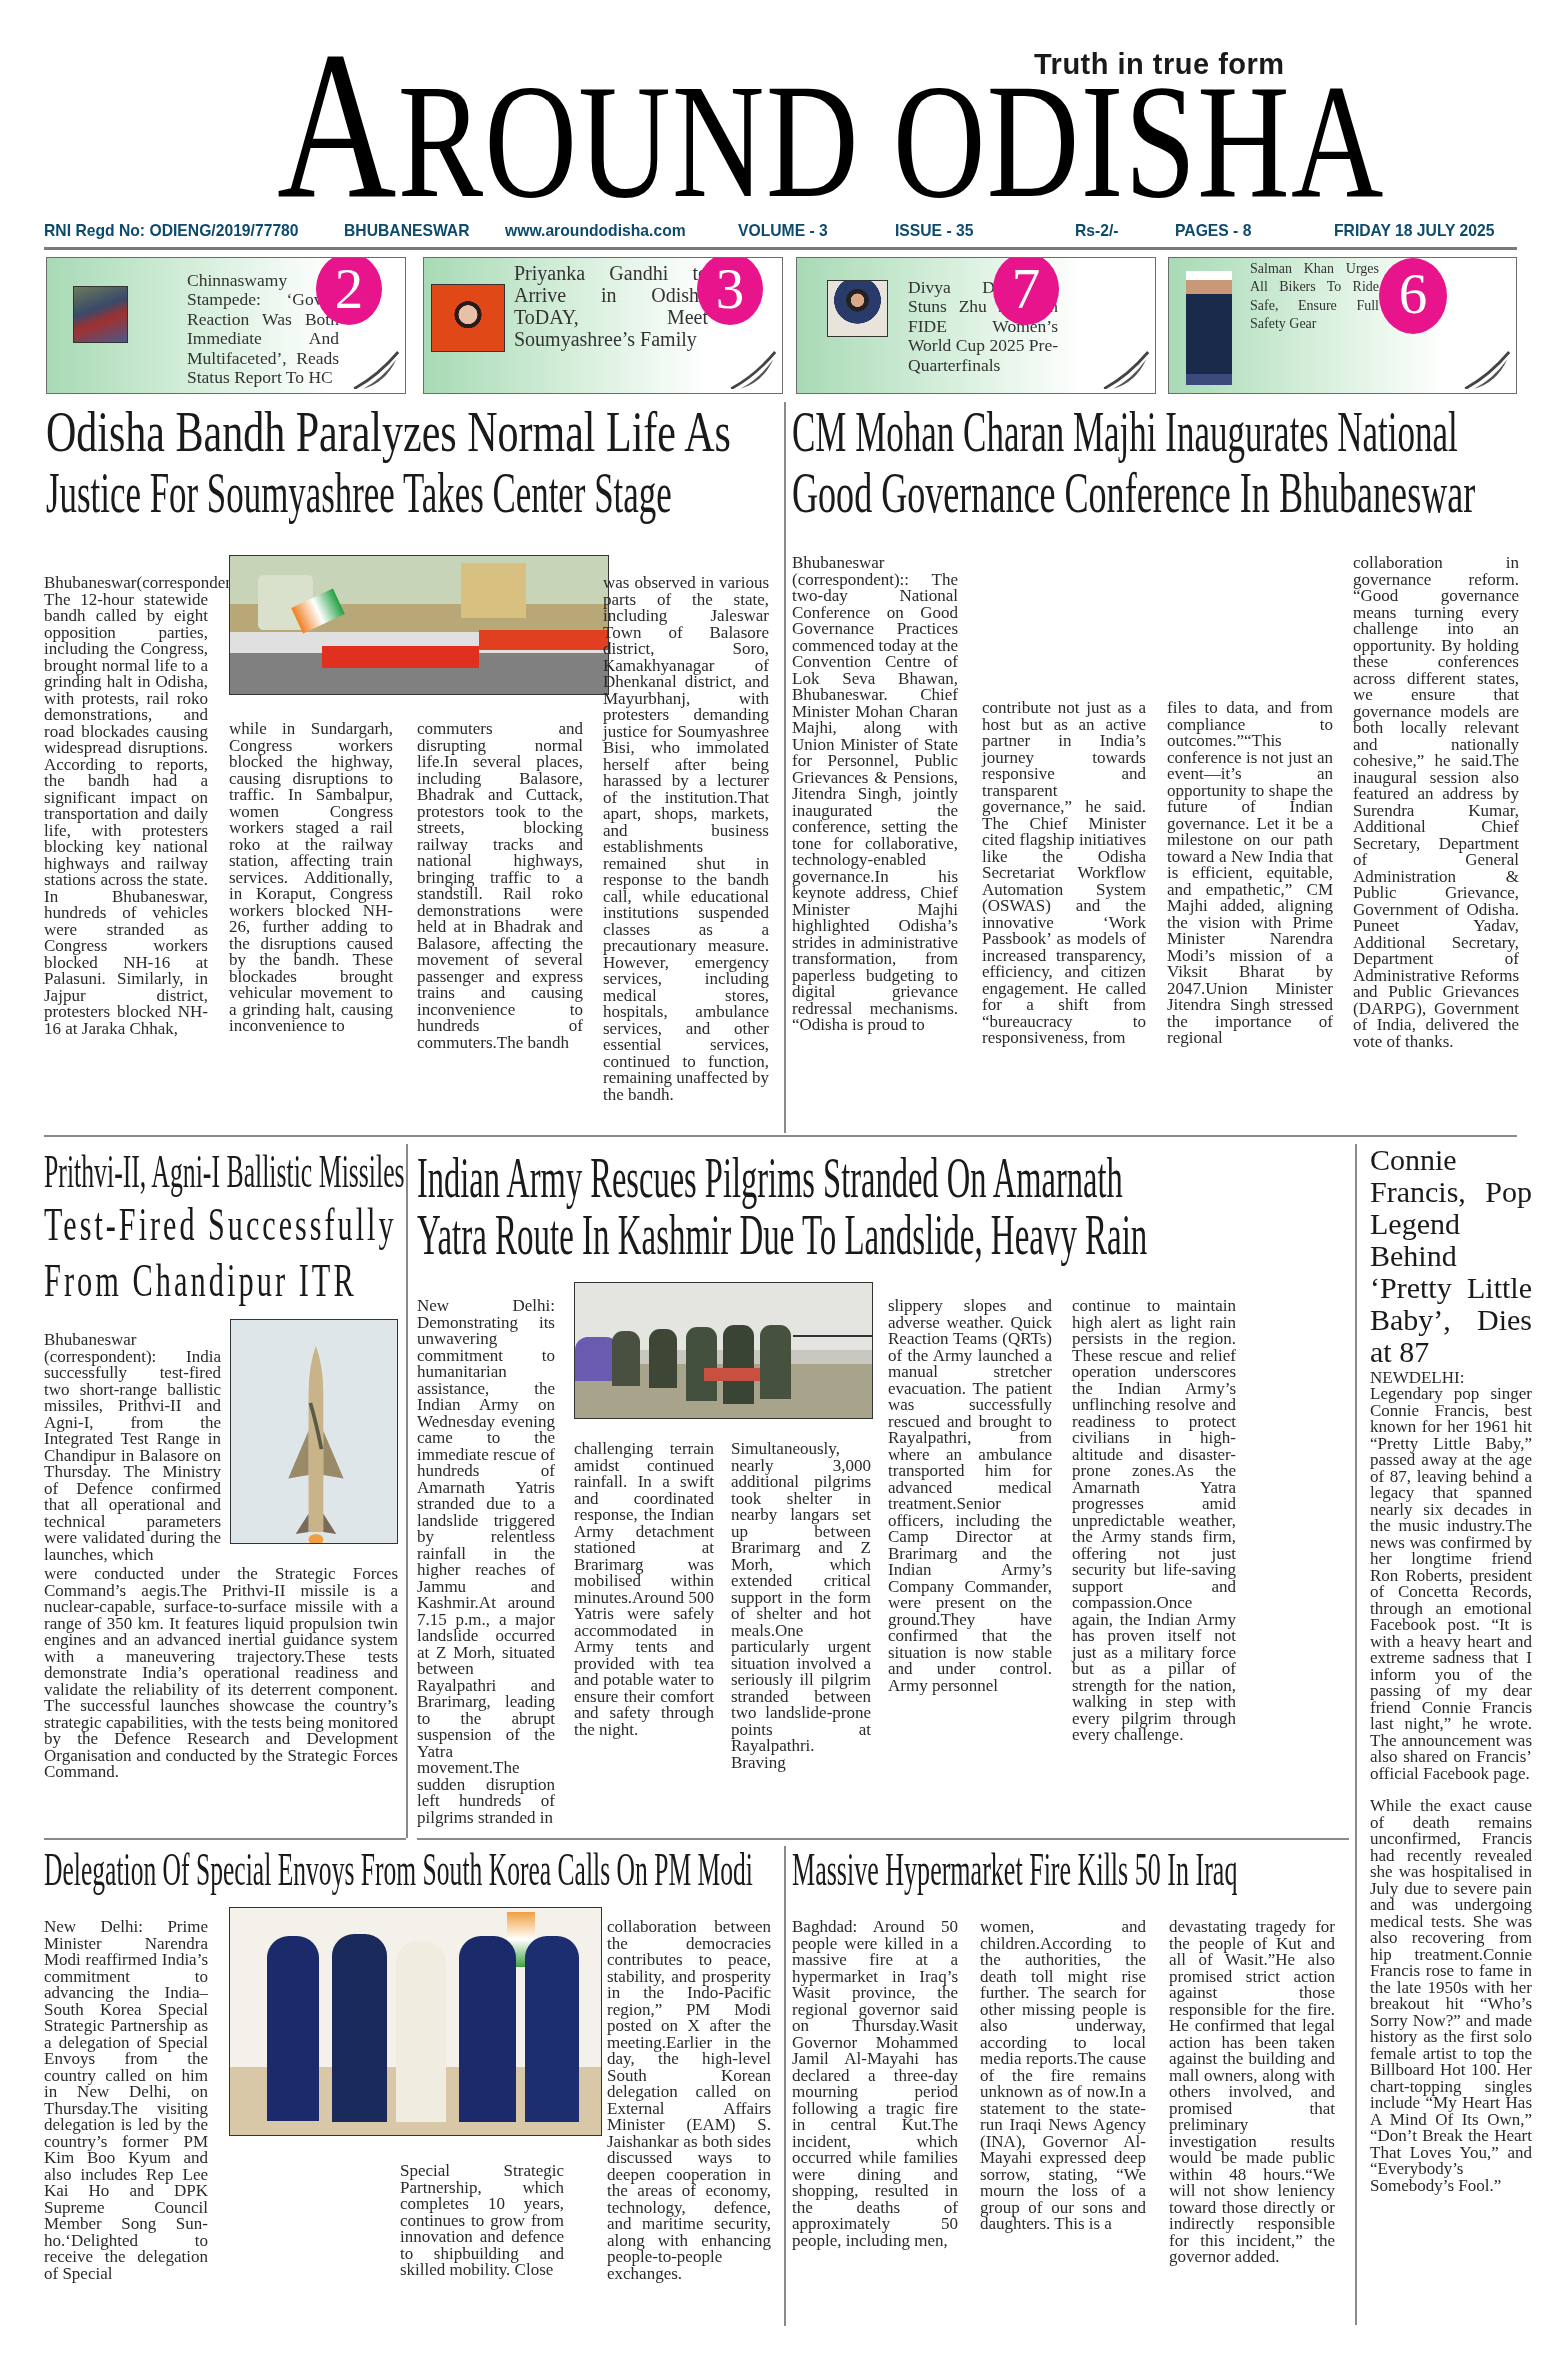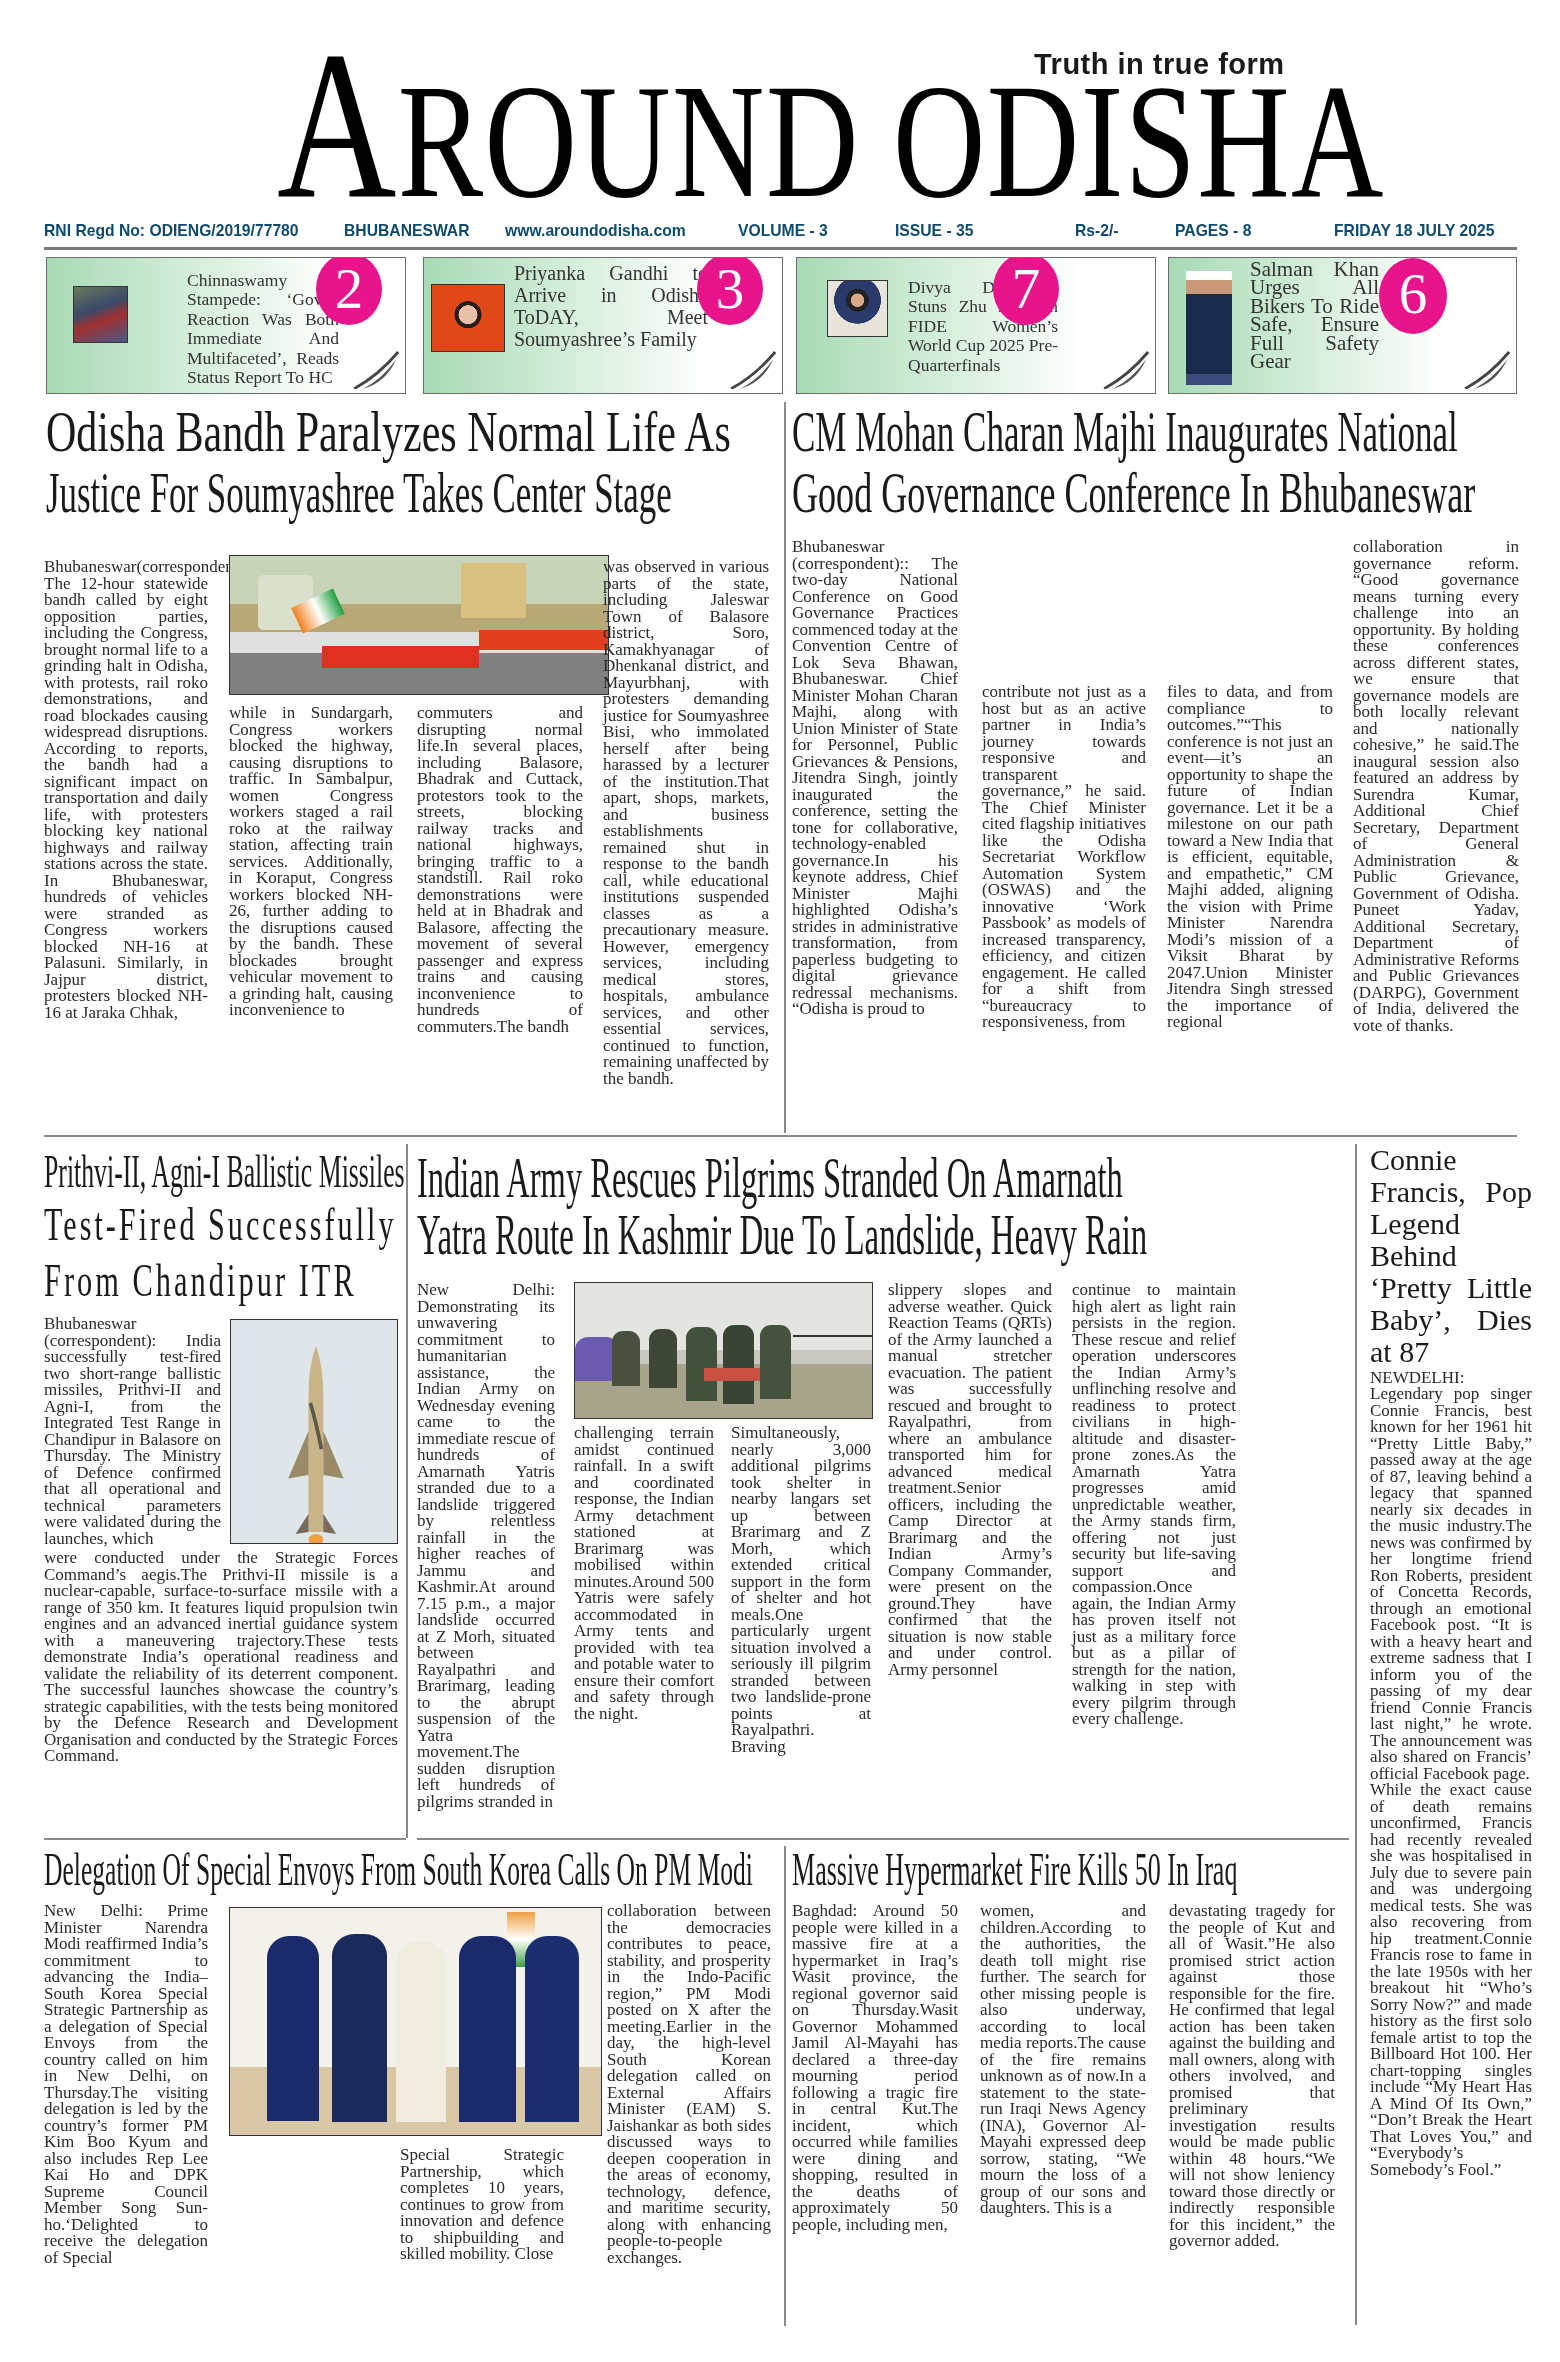--- a/index.html
+++ b/index.html
@@ -20,21 +20,21 @@
   
   .teaser { top: 257px; width: 360px; height: 137px; border: 1.8px solid #6d6d6d; background: linear-gradient(90deg, #a8dab5 0%, #d9f0de 45%, #ffffff 80%); overflow: hidden; }
   .teaser .photo { position: absolute; border: 1.8px solid #333; }
   .teaser .ttext { position: absolute; font-family: "Liberation Serif", serif; font-size: 17.5px; line-height: 19.4px; color: #333; text-align: justify; }
   .teaser .badge { position: absolute; width: 66px; height: 72px; border-radius: 50%; background: #e8148c; color: #fff; font-size: 57px; line-height: 72px; text-align: center; font-family: "Liberation Serif", serif; }
   .teaser .curl { position: absolute; right: 5.5px; bottom: 3.7px; width: 55px; height: 41px; }
 
   
   .hl { font-family: "Liberation Serif", serif; color: #1a1a1a; white-space: nowrap; transform-origin: left top; }
 
-  .body { font-family: "Liberation Serif", serif; font-size: 17px; line-height: 16.5px; color: #2a2a2a; text-align: justify; }
+  .body { font-family: "Liberation Serif", serif; font-size: 17px; line-height: 16.5px; color: #2a2a2a; text-align: justify; margin-top: 16px; }
   .col { position: absolute; }
 
   .vrule { position: absolute; width: 1.8px; background: #8a8a8a; }
   .hrule { position: absolute; height: 1.8px; background: #8a8a8a; }
 
   .img { position: absolute; border: 1.8px solid #333; overflow: hidden; }
 </style>
 </head>
 <body>
 
@@ -83,21 +83,21 @@
   <div class="badge" style="left:196px;top:-5.5px;">7</div>
   <svg class="curl" viewBox="0 0 60 44">
       <path d="M0 44 Q30 36 56 6 L60 0 L60 44 Z" fill="#fff"></path>
       <path d="M10 44 Q36 30 58 4" stroke="#444" stroke-width="3" fill="none"></path>
       <path d="M20 44 Q40 34 56 12 Q44 38 20 44Z" fill="#555"></path>
     </svg>
 </div>
 
 <div class="abs teaser" style="left:1168px;width:349px;">
   <div class="photo" style="left:16.6px;top:13px;width:46px;height:114px;border:none;background:linear-gradient(180deg,#fff 0 8%,#c89878 8% 20%,#1a2a4a 20% 90%,#3a4a7a 90%);"></div>
-  <div class="ttext" style="left:81px;top:1.8px;width:129px;font-size:21px;line-height:18.5px;">Salman Khan Urges All Bikers To Ride Safe, Ensure Full Safety Gear</div>
+  <div class="ttext" style="left:81px;top:1.8px;width:129px;font-size:14px;line-height:18.5px;">Salman Khan Urges All Bikers To Ride Safe, Ensure Full Safety Gear</div>
   <div class="badge" style="left:210px;top:0px;width:68px;height:76px;">6</div>
   <svg class="curl" viewBox="0 0 60 44">
       <path d="M0 44 Q30 36 56 6 L60 0 L60 44 Z" fill="#fff"></path>
       <path d="M10 44 Q36 30 58 4" stroke="#444" stroke-width="3" fill="none"></path>
       <path d="M20 44 Q40 34 56 12 Q44 38 20 44Z" fill="#555"></path>
     </svg>
 </div>
 
 <div class="abs" style="left:44px;top:402px;width:738px;height:738px;">
   <div class="hl abs" style="left:1.8px;top:0;font-size:57px;line-height:59px;transform:scaleX(0.737);">Odisha Bandh Paralyzes Normal Life As</div>

